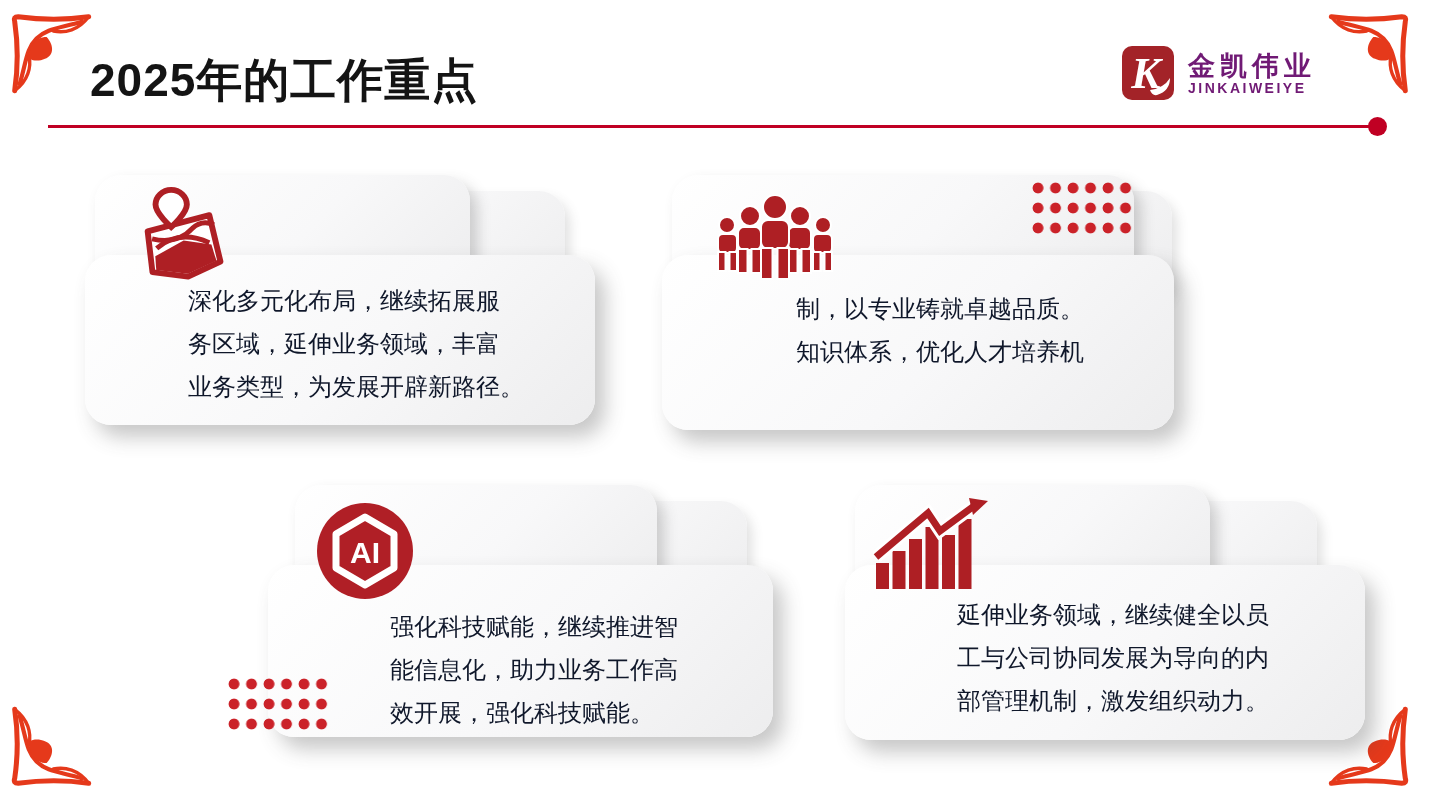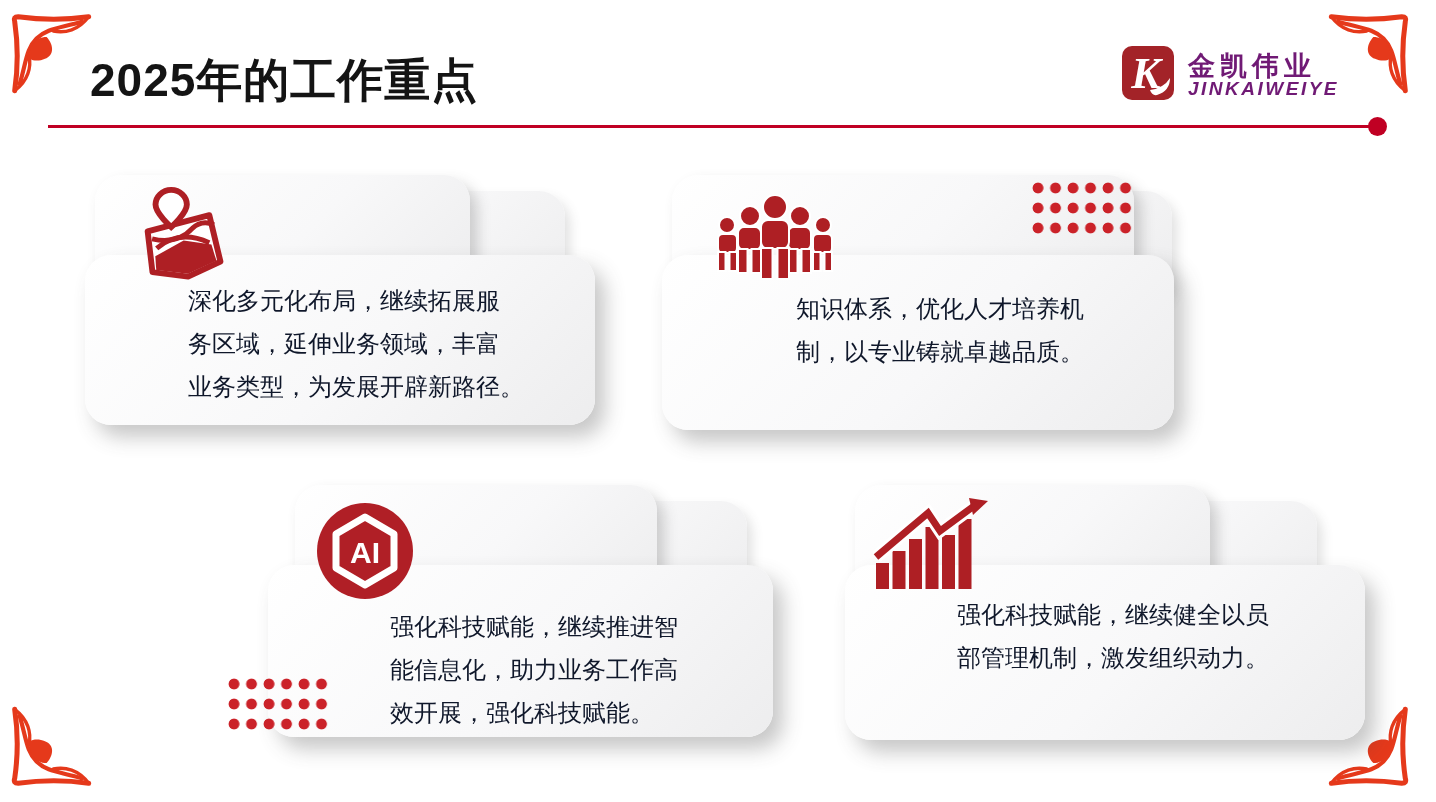--- a/index.html
+++ b/index.html
@@ -12,21 +12,21 @@
     position:absolute;left:90px;top:50px;font-size:46px;font-weight:bold;
     color:#141414;letter-spacing:1px;white-space:nowrap;
   }
   .underline{position:absolute;left:48px;top:125px;width:1322px;height:3px;background:#C00023;}
   .underline-dot{position:absolute;left:1368px;top:117px;width:19px;height:19px;border-radius:50%;background:#C00023;}
   
   .logo{position:absolute;left:1122px;top:46px;display:flex;align-items:center;}
   .logo-mark{width:52px;height:54px;}
   .logo-text{margin-left:14px;color:#701a75;}
   .logo-cn{font-size:27px;font-weight:bold;letter-spacing:5px;line-height:30px;}
-  .logo-en{font-size:19px;font-weight:bold;letter-spacing:2.5px;line-height:15px;font-style:italic;}
+  .logo-en{font-size:14px;font-weight:bold;letter-spacing:2.5px;line-height:15px;}
   
   .orn{position:absolute;width:84px;height:84px;}
   .orn.tl{left:8px;top:10px;}
   .orn.tr{right:8px;top:10px;transform:scaleX(-1);}
   .orn.bl{left:8px;bottom:12px;transform:scaleY(-1);}
   .orn.br{right:8px;bottom:12px;transform:scale(-1,-1);}
   
   .card{position:absolute;}
   .layer{
     position:absolute;border-radius:26px;
@@ -175,22 +175,22 @@
         <rect x="74" y="32" width="23" height="23" rx="6"></rect>
         <rect x="74" y="54" width="9.5" height="24"></rect>
         <rect x="87.5" y="54" width="9.5" height="24"></rect>
         <circle cx="61" cy="12" r="12"></circle>
         <rect x="47" y="25" width="28" height="29" rx="7"></rect>
         <rect x="47" y="53" width="11.5" height="31"></rect>
         <rect x="63.5" y="53" width="11.5" height="31"></rect>
       </g>
     </svg>
     <div class="card-text">
+      <div class="line">制，以专业铸就卓越品质。</div>
       <div class="line">知识体系，优化人才培养机</div>
-      <div class="line">制，以专业铸就卓越品质。</div>
     </div>
   </div>
 
   <div class="card c3">
     <div class="layer mid"></div>
     <div class="layer top"></div>
     <div class="layer body"></div>
     <svg class="card-icon" viewBox="0 0 100 100">
       <circle cx="50" cy="50" r="48" fill="#B01F26"></circle>
       <polygon points="50,16 79,33 79,67 50,84 21,67 21,33" fill="none" stroke="#ffffff" stroke-width="7" stroke-linejoin="round"></polygon>
@@ -214,21 +214,22 @@
         <rect x="35" y="42" width="13" height="50"></rect>
         <rect x="51.5" y="30" width="13" height="62"></rect>
         <rect x="68" y="38" width="13" height="54"></rect>
         <rect x="84.5" y="22" width="13" height="70"></rect>
       </g>
       <polyline points="2,60 54,16 66,34 100,9" fill="none" stroke="#ffffff" stroke-width="13"></polyline>
       <polyline points="2,60 54,16 66,34 100,9" fill="none" stroke="#AE1F24" stroke-width="7"></polyline>
       <polygon points="95,1 114,4 99,18" fill="#AE1F24"></polygon>
     </svg>
     <div class="card-text">
-      <div class="line">强化科技赋能，继续健全以员</div>
+      <div class="line">延伸业务领域，继续健全以员</div>
+      <div class="line">工与公司协同发展为导向的内</div>
       <div class="line">部管理机制，激发组织动力。</div>
     </div>
   </div>
 
   <div class="dots a"></div>
   <div class="dots b"></div>
 
 </div>
 
 </body></html>

